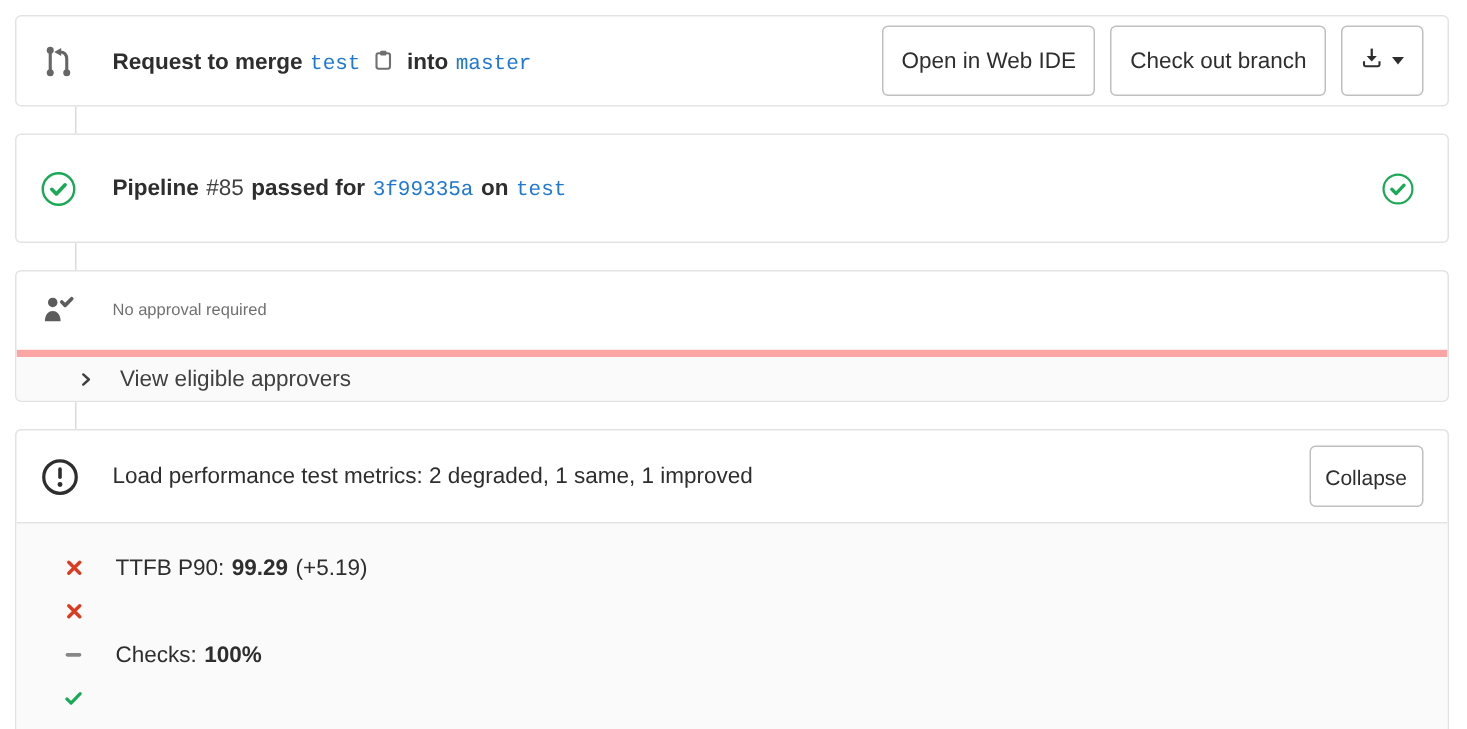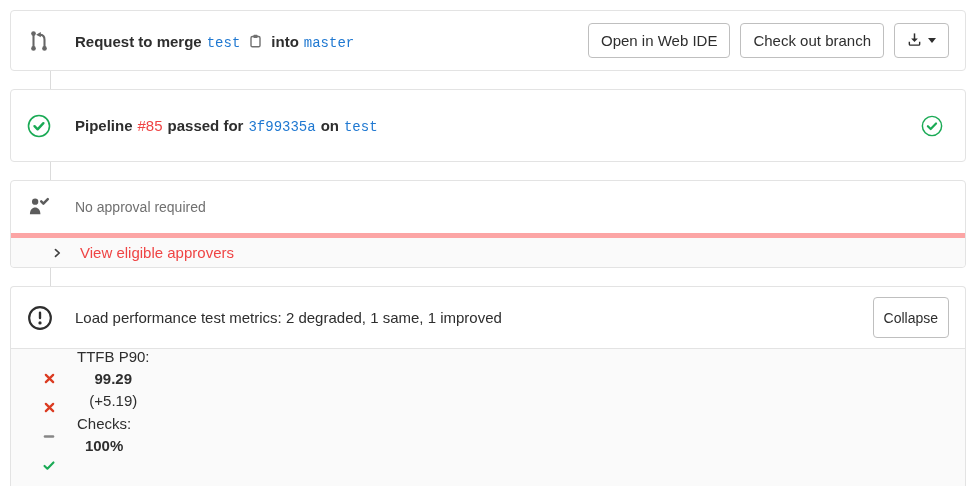--- a/index.html
+++ b/index.html
@@ -5,57 +5,57 @@
   * { margin:0; padding:0; box-sizing:border-box; }
   html,body { width:978px; height:486px; overflow:hidden; background:#fff;
     font-family:"Liberation Sans", sans-serif; color:#2e2e2e; }
   .mr-widget { width:956px; margin:10px 0 0 10px; }
   .box { background:#fff; border:1px solid #e3e3e3; border-radius:4px; }
   .connector { height:18px; width:1px; border-left:1px solid #dbdbdb; margin-left:40px; }
   .spacer { flex:1; }
   .title-run { display:flex; align-items:baseline; gap:5px; white-space:nowrap; }
   .bold { font-weight:700; }
   .mono { font-family:"Liberation Mono","DejaVu Sans Mono",monospace; font-size:14px; }
-  .link { color:#ef4444; text-decoration:none;text-align:right; }
+  .link { color:#404040; text-decoration:none;text-align:right; }
   .blue { color:#1f78d1; }
   .gray-text { color:#707070; }
 
   
   .mr-header { height:61px; padding:0 16px; display:flex; align-items:center; font-size:15px; }
   .mr-header .icon-wrap { width:24px; margin-right:24px; display:flex; justify-content:center; }
-  .btn { height:35px; padding:0 12px; background:#fff; border:1px solid #bfbfbf;
+  .btn { height:47px; padding:0 12px; background:#fff; border:1px solid #bfbfbf;
     border-radius:4px; font-size:15px; color:#2e2e2e; cursor:pointer; display:inline-flex;
     align-items:center; gap:6px; font-family:inherit;text-align:center; }
   .btn + .btn { margin-left:10px; }
   .caret { width:0; height:0; border-left:4px solid transparent; border-right:4px solid transparent;
     border-top:5px solid #2e2e2e; display:inline-block; }
   .copy-icon { margin:0 3px; position:relative; top:2px; }
 
   
   .pipeline { height:73px; padding:0 16px; display:flex; align-items:center; font-size:15px; }
   .pipeline .ci-icon { width:24px; margin-right:24px; display:flex; justify-content:center; }
   .mini-graph { display:flex; align-items:center; margin-right:6px; }
 
   
-  .approvals-row1 { height:52px; padding:0 16px; display:flex; align-items:center; font-size:14px; }
+  .approvals-row1 { height:52px; padding:0 16px; display:flex; align-items:center; font-size:11px; }
   .approvals-row1 .icon-wrap { width:24px; margin-right:24px; display:flex; justify-content:center; }
   .approvals-row2 { height:34px; background:#fafafa; border-top:5px solid #fca5a5;
     border-radius:0 0 4px 4px; display:flex; align-items:center; padding-left:40px; font-size:15px; }
   .approvals-row2 .chev { margin-right:17px; display:flex; }
 
   
   .loadperf { border-radius:4px 4px 0 0; border-bottom:none; }
   .lp-header { height:61px; padding:0 16px; display:flex; align-items:center; font-size:15px; }
   .lp-header .icon-wrap { width:26px; margin-right:22px; display:flex; justify-content:center; }
   .collapse-btn { height:41px; padding:0 10px; background:#fff; border:1px solid #bfbfbf;
     border-radius:4px; font-size:14px; color:#2e2e2e; cursor:pointer; font-family:inherit; }
   .lp-body { background:#fafafa; border-top:1px solid #e3e3e3; padding:15px 0 12px 0; }
   .metric-row { height:29px; display:flex; align-items:center; padding-left:30px; font-size:15px; }
   .metric-row .m-icon { width:16px; margin-right:20px; display:flex; justify-content:center; }
-  .metric-text { display:flex; align-items:center; gap:5px;flex-direction:column; }
+  .metric-text { display:flex; align-items:center; gap:5px; }
   .lp-footer { height:7px; background:#fff; border-top:1px solid #e3e3e3; }
 </style>
 </head>
 <body>
 
 <div class="mr-widget">
 
   <section class="box mr-header">
     <span class="icon-wrap">
       <svg width="22" height="24" viewBox="0 0 16 16" fill="none">

